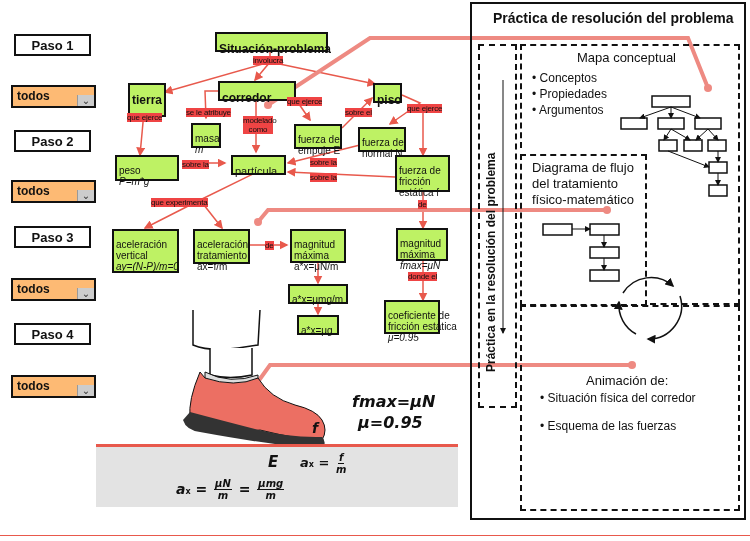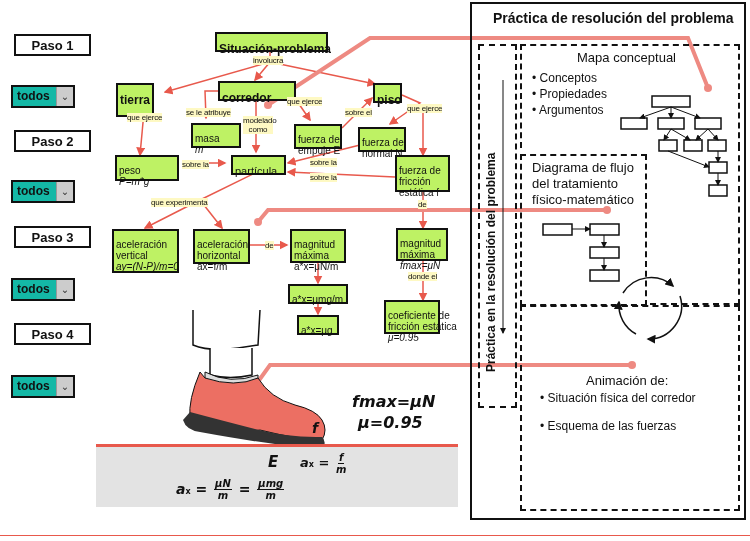--- a/index.html
+++ b/index.html
@@ -4,32 +4,32 @@
 <style>
   html, body { margin:0; padding:0; background:#fff; }
   body { width:750px; height:541px; position:relative; overflow:hidden;
          font-family:"Liberation Sans", sans-serif; color:#111; }
   .abs { position:absolute; }
 
   
   .step-btn { position:absolute; left:14px; width:77px; height:22px; border:2px solid #111;
               background:#fff; font-weight:bold; font-size:13px; display:flex;
               align-items:center; justify-content:center; box-sizing:border-box; cursor:pointer; }
-  .select { position:absolute; left:11px; width:64px; height:23px; border:2px solid #111;
-            background:#14b8a6; box-sizing:border-box; display:flex; cursor:pointer; }
+  .select { position:absolute; left:11px; width:85px; height:23px; border:2px solid #111;
+            background:#fdba74; box-sizing:border-box; display:flex; cursor:pointer;align-items:flex-end; }
   .select .val { flex:1; font-weight:bold; font-size:12px; padding-left:4px; line-height:19px; }
   .select .arrow { width:16px; background:#ccc; border-left:1px solid #999; display:flex;
                    align-items:center; justify-content:center; font-size:10px; color:#333; }
 
   
   .node { position:absolute; border:2px solid #111; background:#bef264; box-sizing:border-box;
           text-align:left; font-size:10px; line-height:11px; padding:8px 2px; white-space:nowrap;
           font-family:"Liberation Sans", sans-serif; }
   .node.big { font-weight:bold; font-size:12px; line-height:15px; }
-  .lbl { position:absolute; font-size:8px; line-height:9px; background:#fef9c3; white-space:nowrap;
+  .lbl { position:absolute; font-size:8px; line-height:9px; background:#ef4444; white-space:nowrap;
          font-family:"Liberation Sans", sans-serif; letter-spacing:-0.2px; }
   .it { font-style:italic; }
 
   
   .panel { position:absolute; left:470px; top:2px; width:276px; height:518px;
            border:2px solid #111; box-sizing:border-box; }
   .panel-title { position:absolute; left:493px; top:10px; font-weight:bold; font-size:14px; }
   .dash { position:absolute; border:2px dashed #111; box-sizing:border-box; }
   .ptext { position:absolute; font-size:12px; line-height:16px; }
   .vtext { position:absolute; font-size:12px; font-weight:bold; transform:rotate(-90deg);
@@ -175,32 +175,32 @@
     <path d="M210,348 L210,375 Q230,380 252,375 L252,348" fill="#fff" stroke="#111" stroke-width="1.5"></path>
     <path d="M205,372 Q230,385 258,375 L258,383 Q232,392 205,382 z" fill="#ddd" stroke="#111" stroke-width="1"></path>
     <path d="M200,372 Q188,400 190,418 Q240,435 260,430 Q300,440 322,440 Q328,430 322,420 Q316,410 295,405 Q270,398 258,378 Q235,388 205,378 z" fill="#ec6f63" stroke="#111" stroke-width="1"></path>
     <path d="M183,420 Q186,430 200,432 Q260,443 300,447 L324,447 Q326,440 322,437 Q290,438 255,429 Q220,420 190,412 z" fill="#333"></path>
   </g>
 </svg>
 
 <div class="node big" style="left:215px;top:32px;width:113px;height:20px"><span>Situación-problema</span></div>
 <div class="lbl" style="left:253px;top:56px">involucra</div>
 
-<div class="node big" style="left:116px;top:83px;width:38px;height:34px"><span>tierra</span></div>
+<div class="node big" style="left:128px;top:83px;width:38px;height:34px"><span>tierra</span></div>
 <div class="node big" style="left:218px;top:81px;width:78px;height:20px"><span>corredor</span></div>
 <div class="node big" style="left:373px;top:83px;width:29px;height:18px"><span>piso</span></div>
 
 <div class="lbl" style="left:127px;top:113px">que ejerce</div>
 <div class="lbl" style="left:186px;top:108px">se le atribuye</div>
 <div class="lbl" style="left:243px;top:116px;width:30px;text-align:center;white-space:normal">modelado como</div>
 <div class="lbl" style="left:287px;top:97px">que ejerce</div>
 <div class="lbl" style="left:345px;top:108px">sobre el</div>
 <div class="lbl" style="left:407px;top:104px">que ejerce</div>
 
-<div class="node" style="left:191px;top:123px;width:50px;height:25px">
+<div class="node" style="left:191px;top:123px;width:30px;height:25px">
     <div>masa</div>
     <div class="it">m</div>
   </div>
 <div class="node" style="left:294px;top:124px;width:48px;height:25px">
     <div>fuerza de</div>
     <div>empuje E</div>
   </div>
 <div class="node" style="left:358px;top:127px;width:48px;height:25px">
     <div>fuerza de</div>
     <div>normal N</div>
@@ -223,21 +223,21 @@
 <div class="lbl" style="left:151px;top:198px">que experimenta</div>
 <div class="lbl" style="left:418px;top:200px">de</div>
 
 <div class="node" style="left:112px;top:229px;width:67px;height:44px">
     <div>aceleración</div>
     <div>vertical</div>
     <div class="it">ay=(N-P)/m=0</div>
   </div>
 <div class="node" style="left:193px;top:229px;width:57px;height:35px">
     <div>aceleración</div>
-    <div>horizontal</div>
+    <div>tratamiento</div>
     <div>ax=f/m</div>
   </div>
 <div class="lbl" style="left:265px;top:241px">de</div>
 <div class="node" style="left:290px;top:229px;width:56px;height:34px">
     <div>magnitud</div>
     <div>máxima</div>
     <div>a*x=μN/m</div>
   </div>
 <div class="node" style="left:396px;top:228px;width:52px;height:33px">
     <div>magnitud</div>

